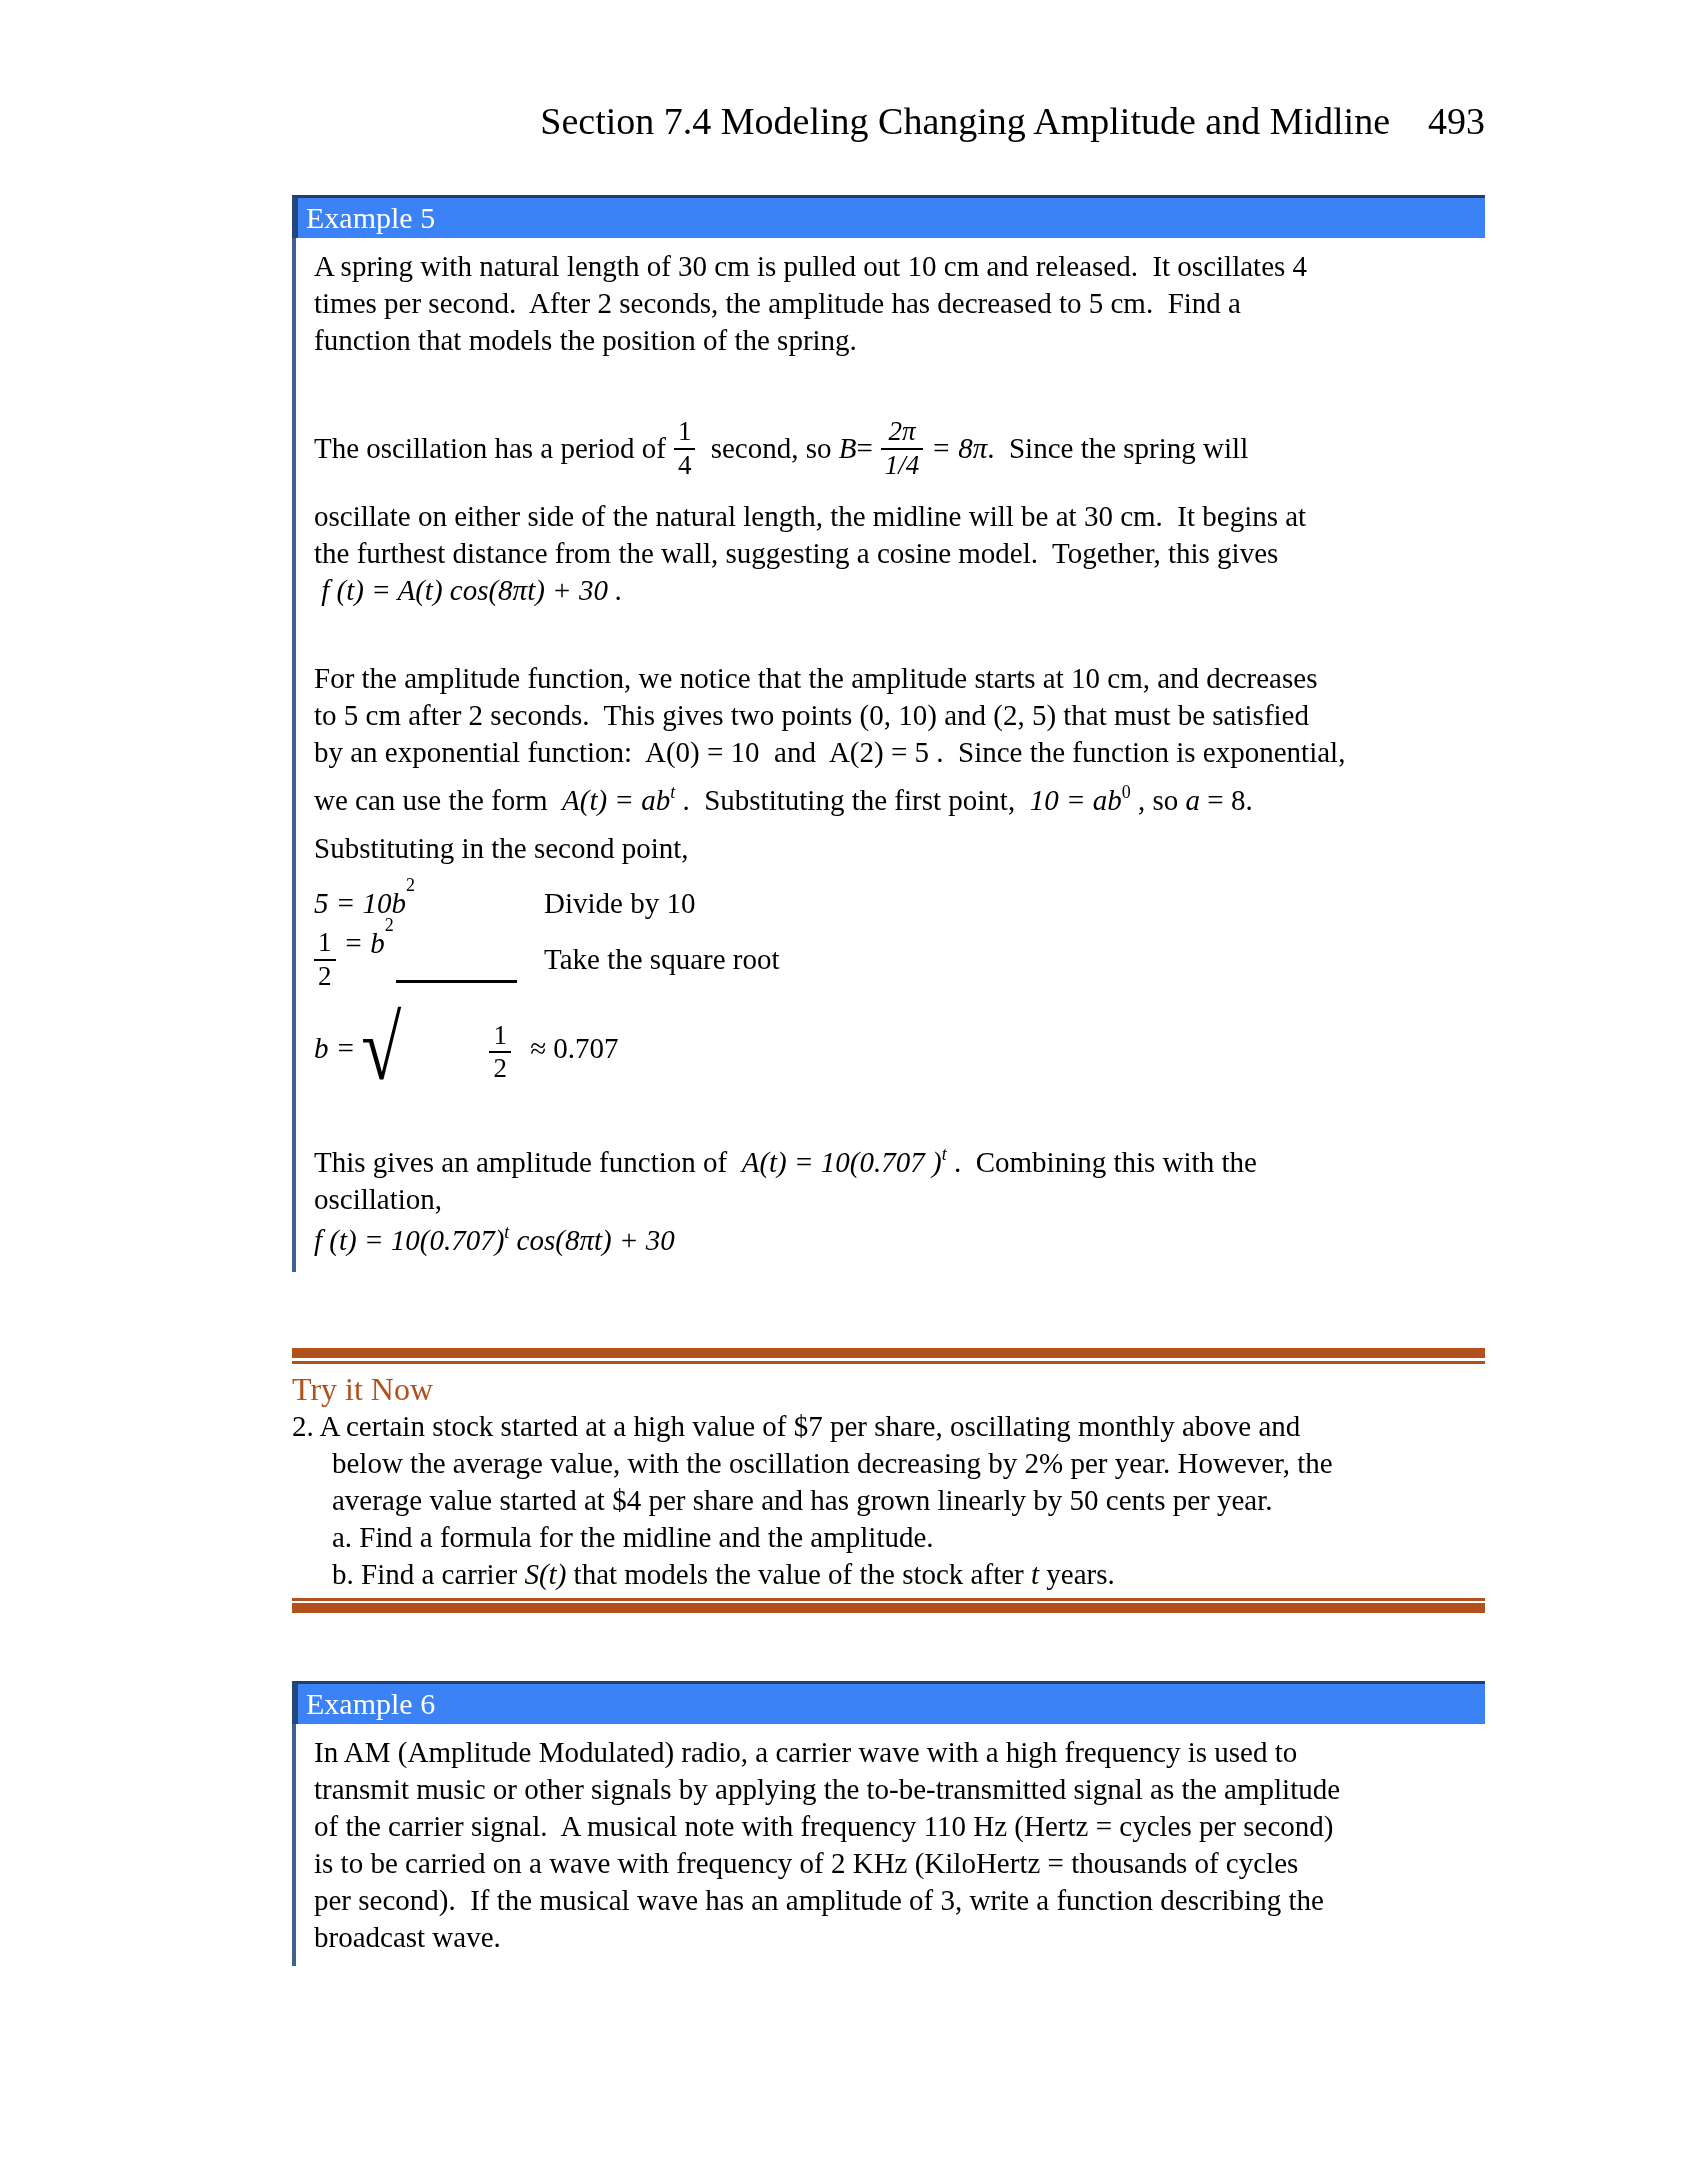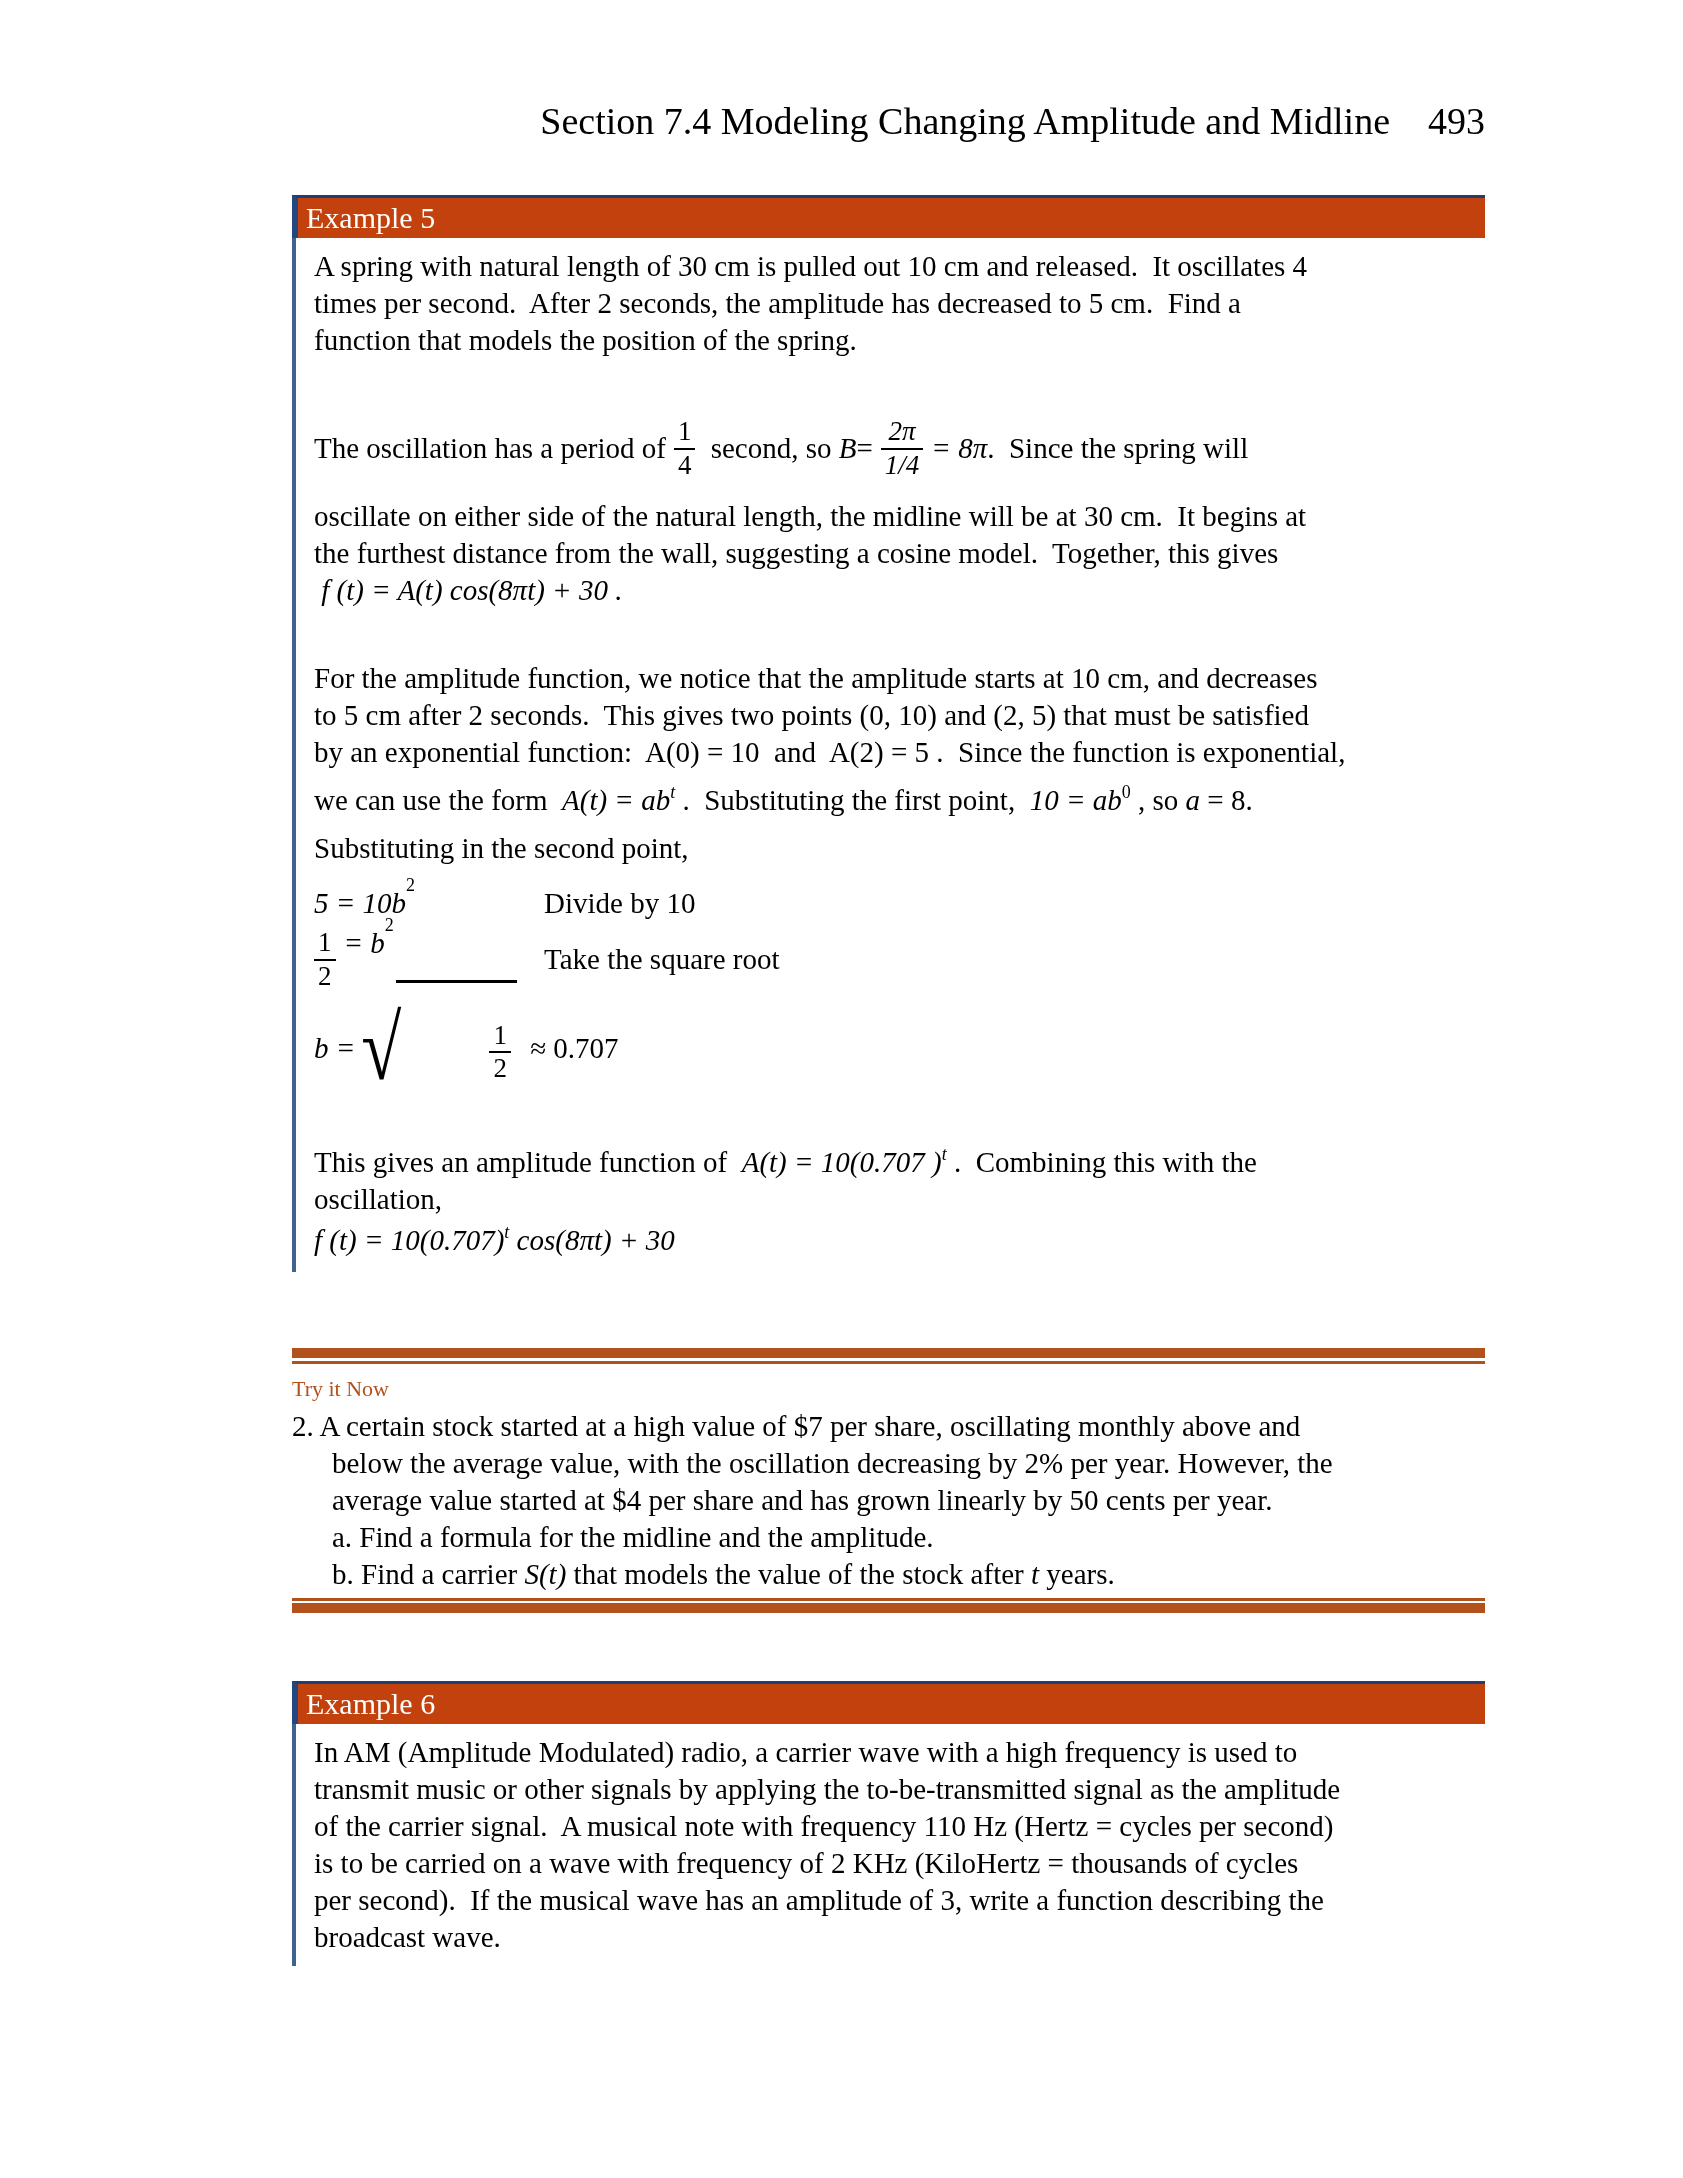--- a/index.html
+++ b/index.html
@@ -11,21 +11,21 @@
   .pre { white-space:pre; }
   
   .hdr {
     position:absolute; top:99px; left:0; width:1485px; text-align:right;
     font-size:38px; white-space:pre;
   }
   .hdr .pagenum { margin-left:38px; }
   
   .exblock { position:absolute; left:292px; width:1193px; }
   .ex-titlebar {
-    box-sizing:border-box; height:43px; background:#c2410c;
+    box-sizing:border-box; height:43px; background:#3b82f6;
     border-top:3px solid #203F70; border-left:6px solid #24477F;
     color:#ffffff; font-size:30px; line-height:39px; padding-left:8px;
   }
   .ex-body {
     box-sizing:border-box; border-left:4px solid #3F628F;
     padding:10px 0 10px 18px;
   }
   .tline { height:37px; line-height:37px; white-space:pre; }
   .mi { font-style:italic; }
   .sup { font-size:18px; position:relative; top:-12px; }
@@ -50,21 +50,21 @@
   .sqrt .rbody .frac { margin:0; }
   .tall-gap { margin-top:11px; }
   .concl { margin-top:48px; }
   .final-line { height:44px; line-height:44px; }
   
   .tin { position:absolute; left:292px; top:1348px; width:1193px; }
   .tin .bar-thick { height:10px; background:#B3511C; }
   .tin .bar-thin  { height:3px;  background:#B3511C; margin-top:3px; }
   .tin .bar-thin2 { height:3px;  background:#B3511C; margin-top:5px; }
   .tin .bar-thick2{ height:10px; background:#B3511C; margin-top:2px; }
-  .tin-head { color:#B3511C; font-size:22px; height:44px; line-height:50px; white-space:pre; }
+  .tin-head { color:#B3511C; font-size:32px; height:44px; line-height:50px; white-space:pre; }
   .tin-line { height:37px; line-height:37px; white-space:pre; }
   .ind { padding-left:40px; }
 </style>
 </head>
 <body>
 
 <div class="page">
 
   <div class="hdr"><span>Section 7.4 Modeling Changing Amplitude and Midline</span><span class="pagenum">493</span></div>
 

